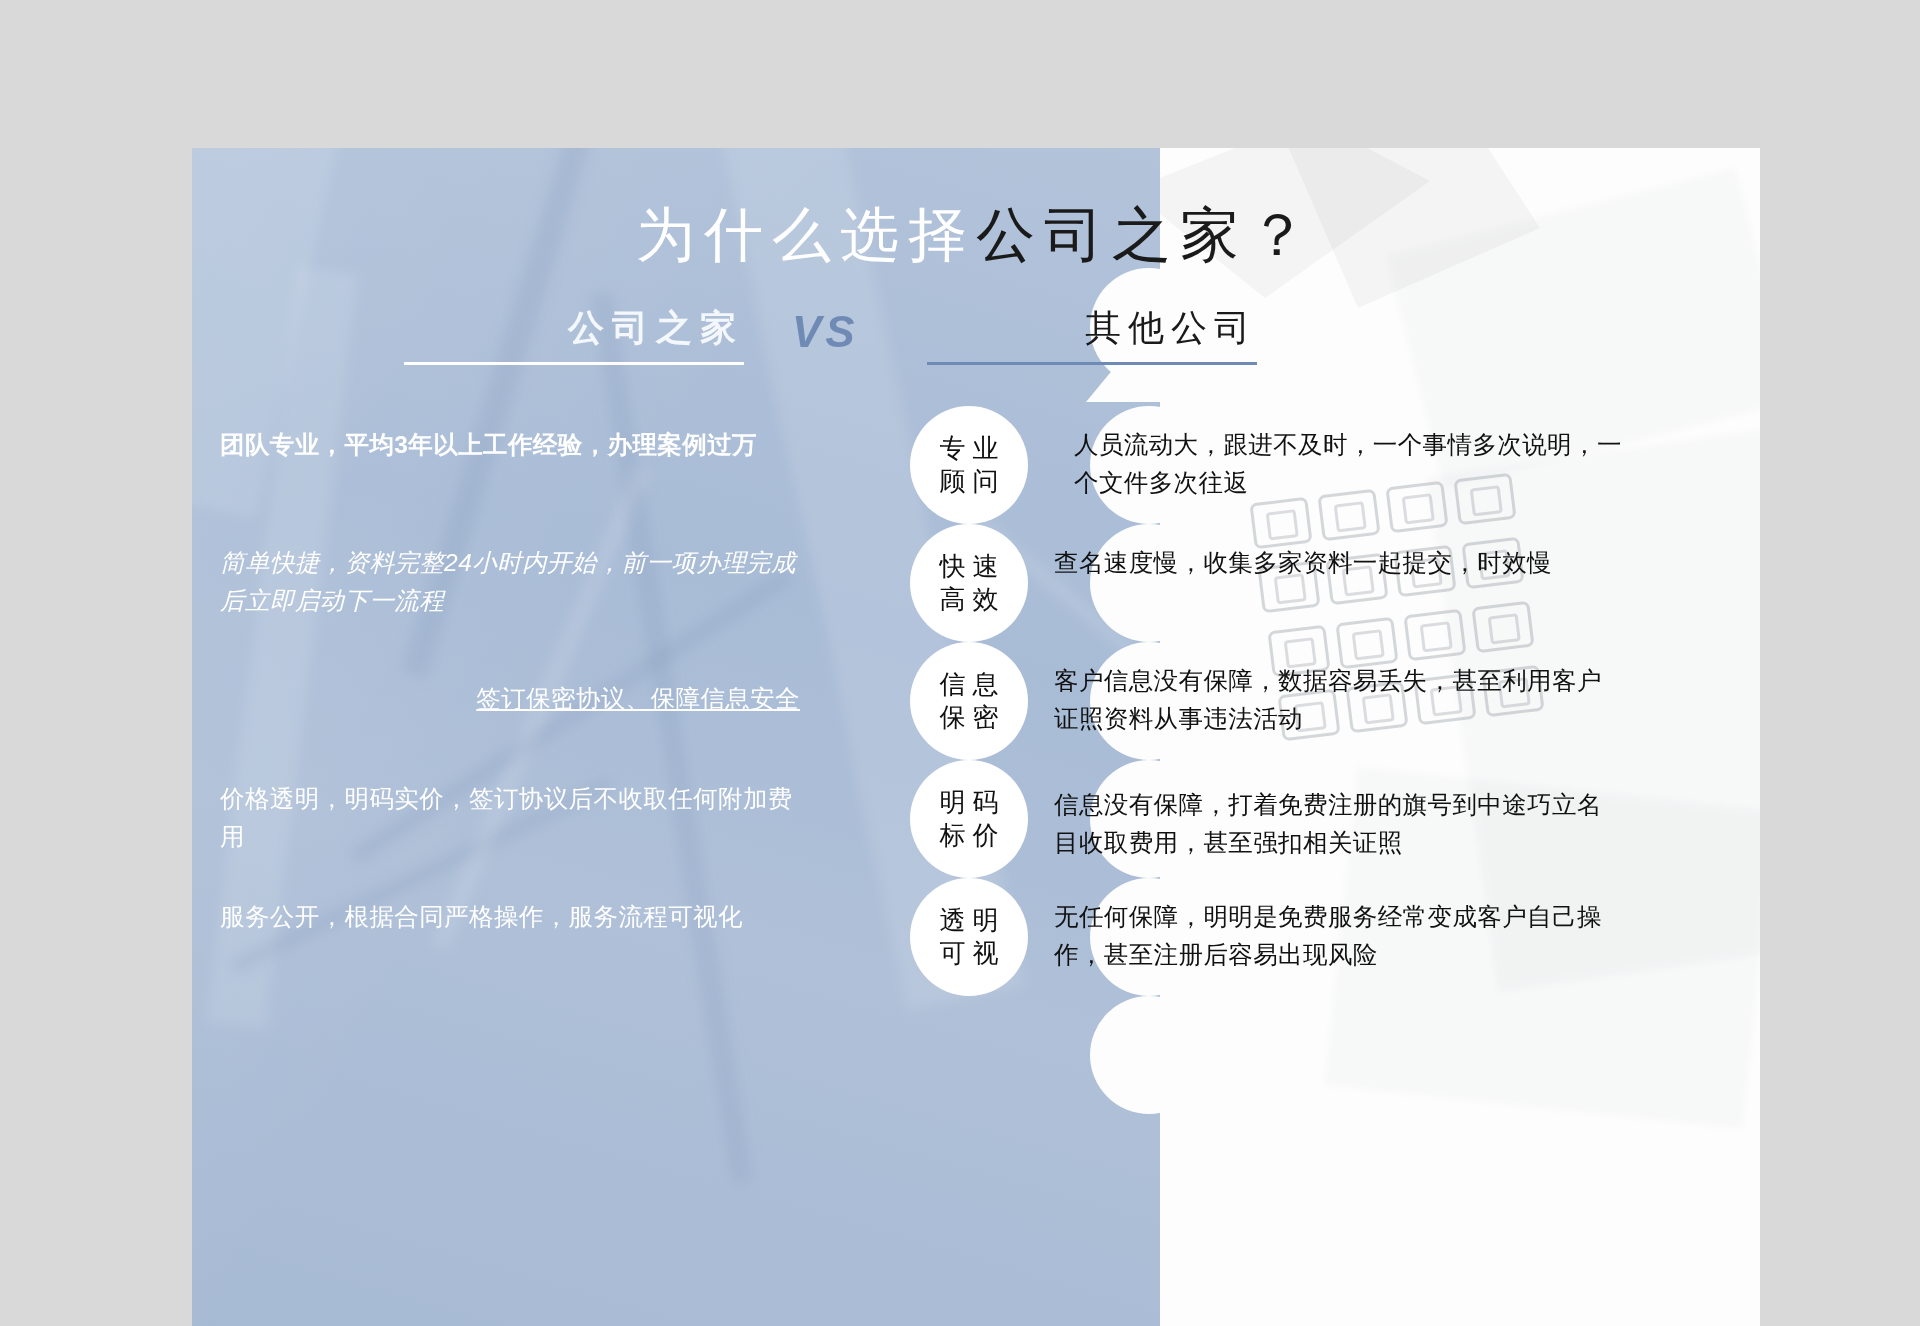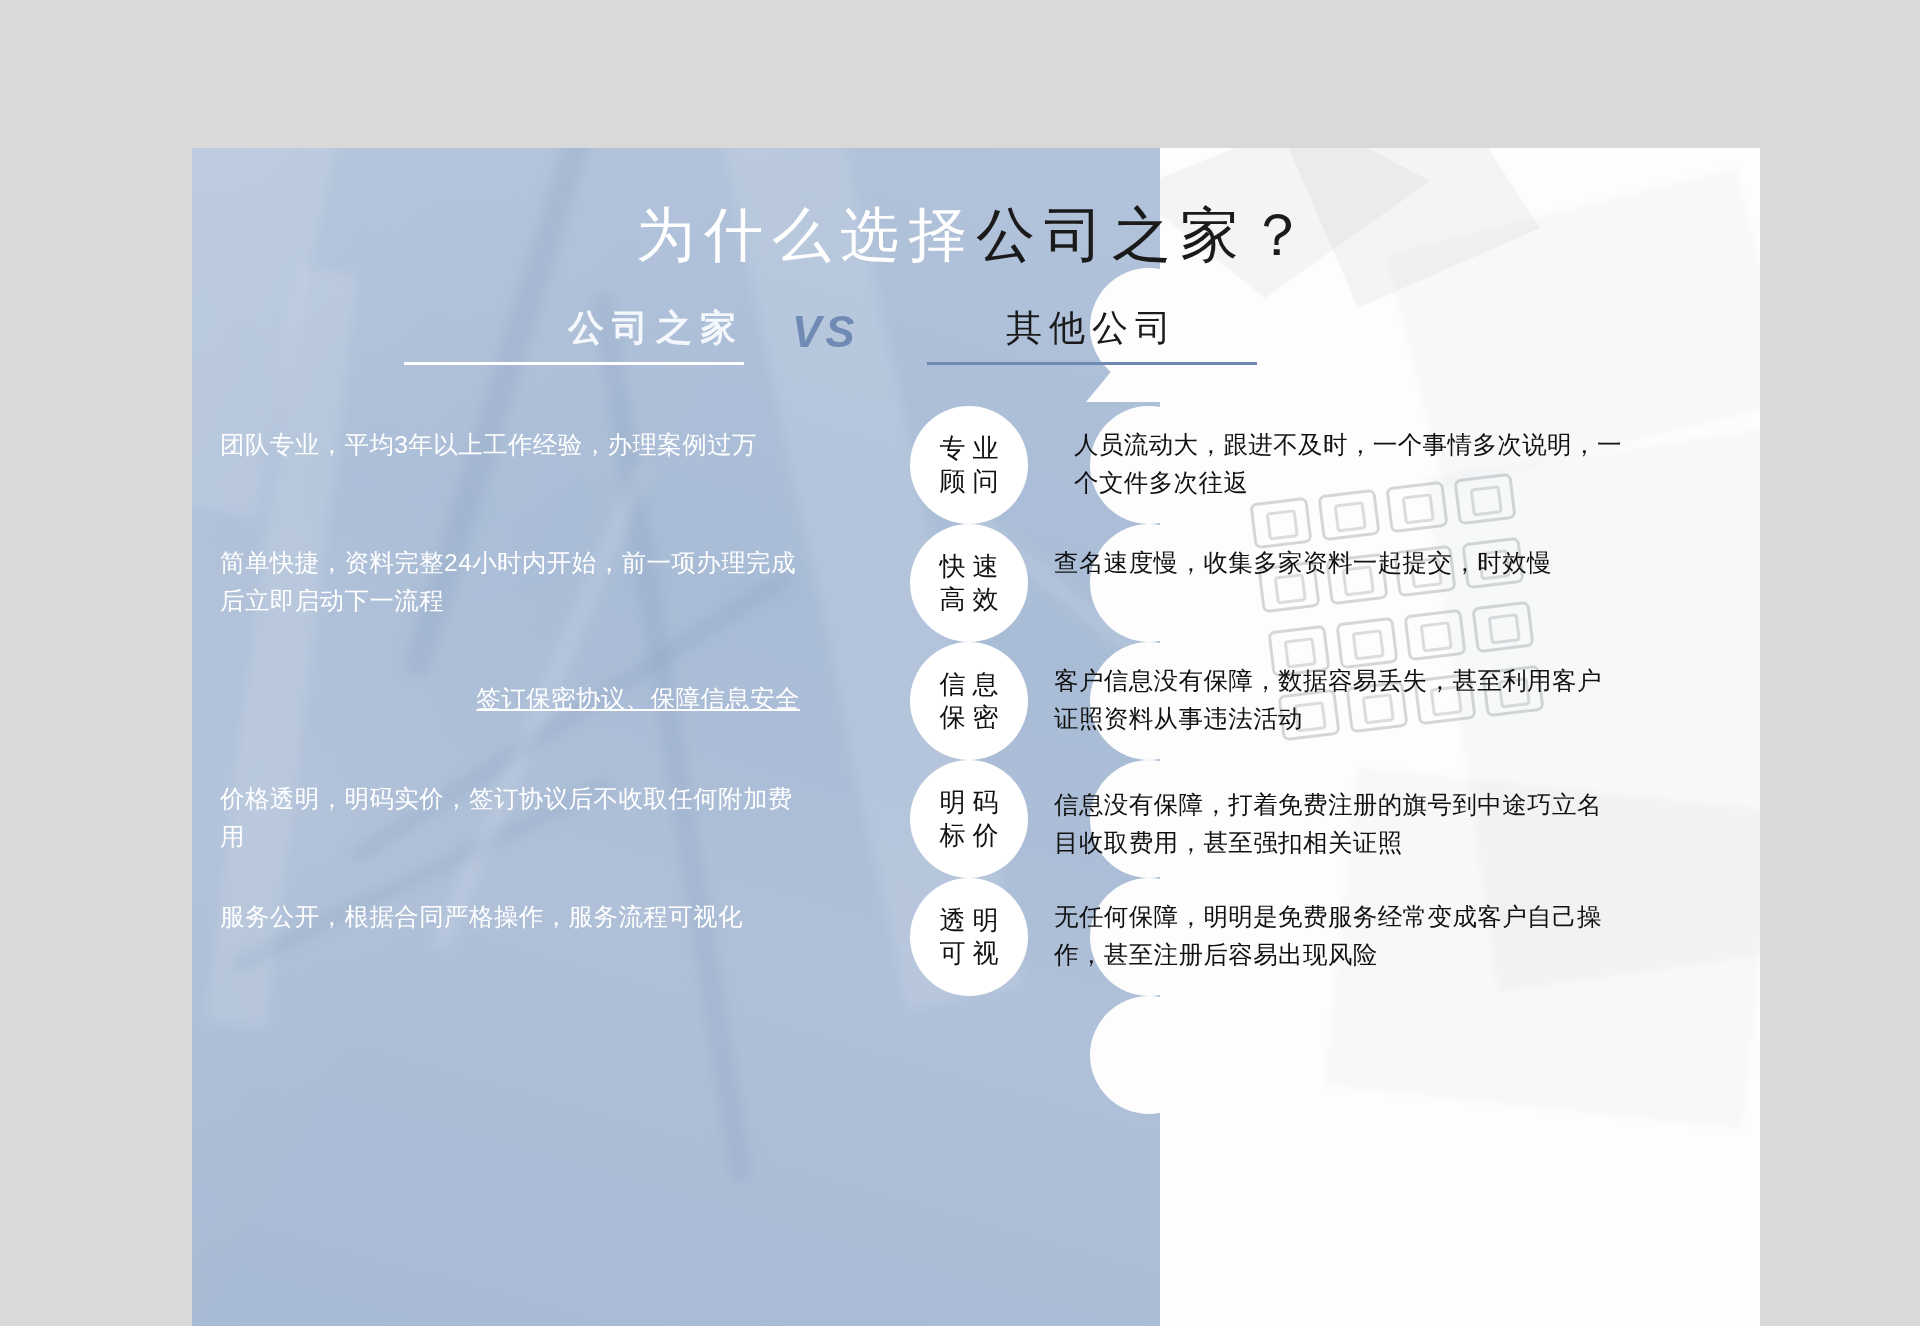--- a/index.html
+++ b/index.html
@@ -93,21 +93,21 @@
   .ul-left{
     margin-top:9px;margin-left:auto;
     width:340px;height:3px;background:#ffffff;
   }
   .vs-badge{
     position:absolute;left:600px;top:4px;
     font-size:44px;font-weight:700;font-style:italic;
     color:#6f8bb5;letter-spacing:4px;
   }
   .vs-right-wrap{
-    position:absolute;left:735px;top:0;width:330px;text-align:center;
+    position:absolute;left:735px;top:0;width:330px;text-align:right;
   }
   .vs-right{
     font-size:36px;letter-spacing:7px;color:#1a1a1a;font-weight:400;
     display:block;line-height:50px;
   }
   .ul-right{
     margin-top:9px;width:330px;height:3px;background:#6f8bb5;
   }
   
   .rows{position:absolute;left:0;top:0;width:100%;height:100%;z-index:5;}
@@ -229,30 +229,30 @@
     <div class="vs-badge">VS</div>
     <div class="vs-right-wrap">
       <span class="vs-right">其他公司</span>
       <div class="ul-right"></div>
     </div>
   </div>
 
   <div class="rows">
 
     <div class="row" style="top:258px;">
-      <div class="cell-left" style="top:20px;">团队专业，平均3年以上工作经验，办理案例过万</div>
+      <div class="cell-left" style="top:20px;font-weight:bold;">团队专业，平均3年以上工作经验，办理案例过万</div>
       <div class="pill">
         <span>专业</span>
         <span>顾问</span>
       </div>
       <div class="cell-right" style="top:20px;margin-left:20px;">人员流动大，跟进不及时，一个事情多次说明，一个文件多次往返</div>
     </div>
 
     <div class="row" style="top:376px;">
-      <div class="cell-left" style="top:20px;">简单快捷，资料完整24小时内开始，前一项办理完成后立即启动下一流程</div>
+      <div class="cell-left" style="top:20px;font-style:italic;">简单快捷，资料完整24小时内开始，前一项办理完成后立即启动下一流程</div>
       <div class="pill">
         <span>快速</span>
         <span>高效</span>
       </div>
       <div class="cell-right" style="top:20px;">查名速度慢，收集多家资料一起提交，时效慢</div>
     </div>
 
     <div class="row" style="top:494px;">
       <div class="cell-left ralign" style="top:38px;">签订保密协议、保障信息安全</div>
       <div class="pill">

